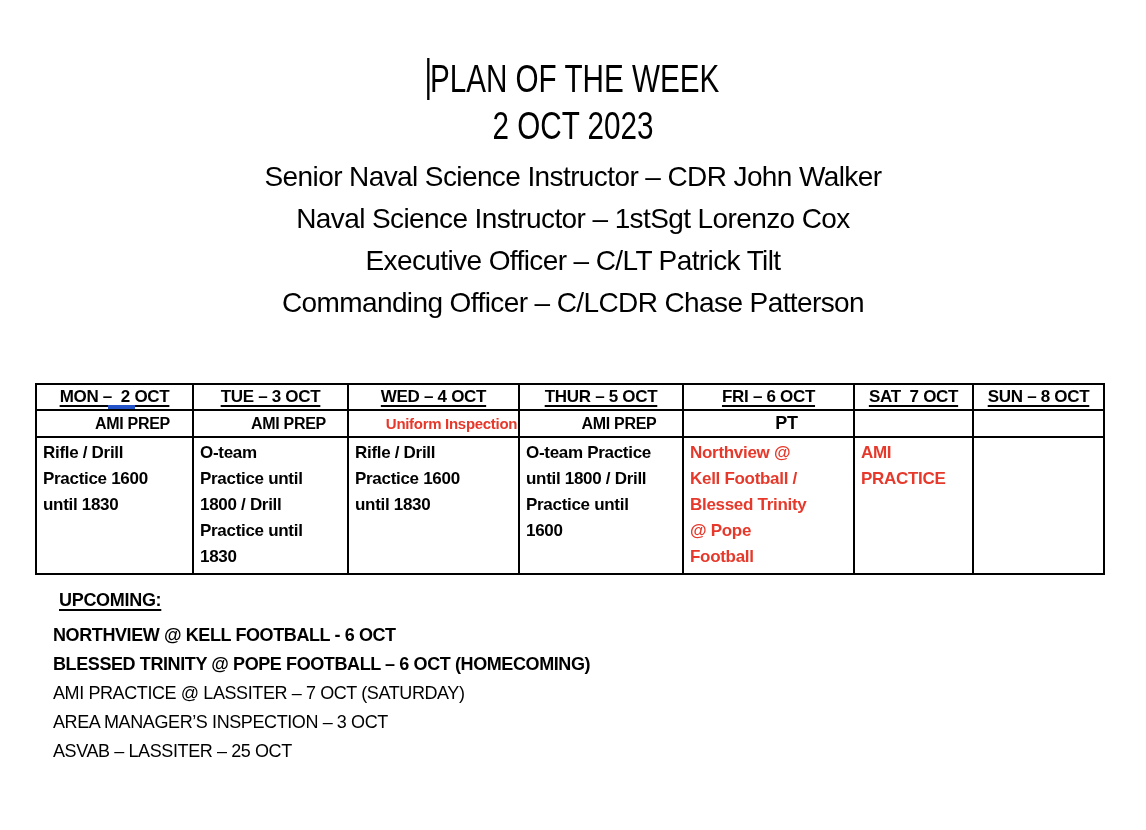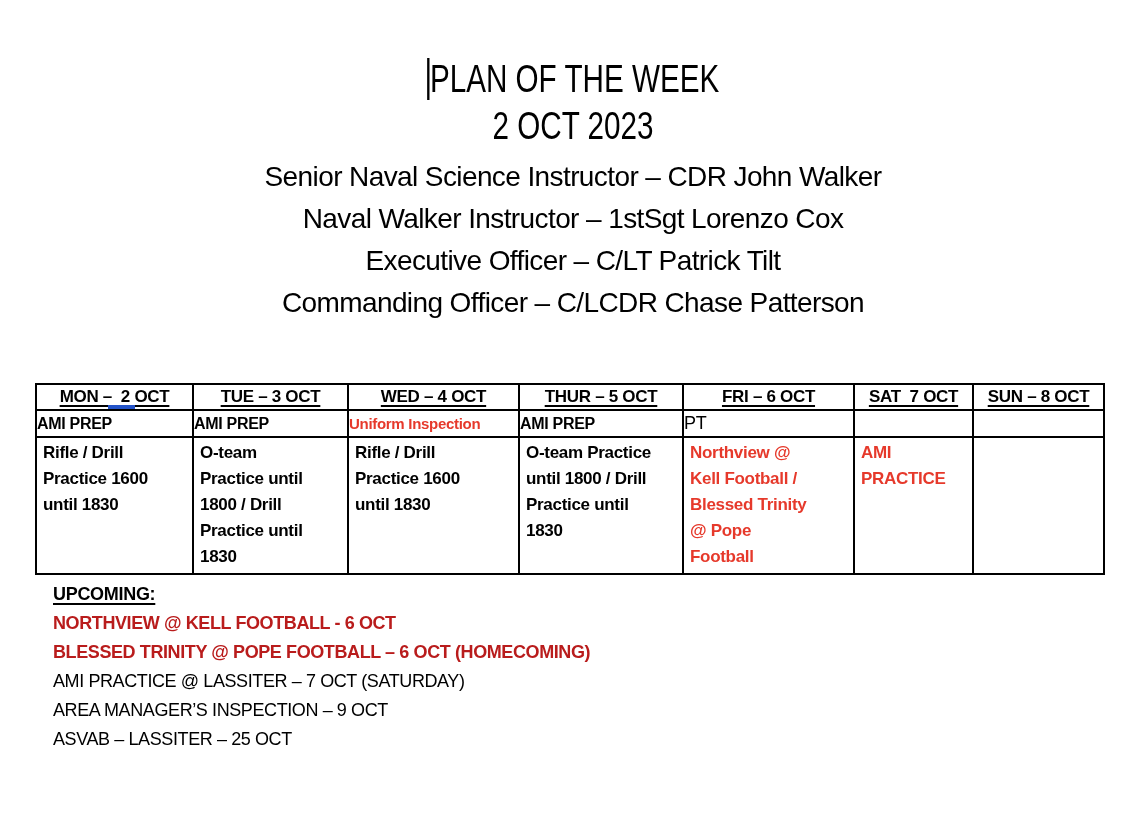--- a/index.html
+++ b/index.html
@@ -40,55 +40,55 @@
     vertical-align: middle; letter-spacing: -0.3px; position: relative;
   }
   table.schedule th .u {
     text-decoration: underline; text-decoration-thickness: 2px; text-underline-offset: 3px;
   }
   .grammar-mark {
     position: absolute; left: 71px; bottom: 0; width: 27px; height: 4px;
     background: #2353c9;
   }
   tr.morning-row td {
-    height: 25px; text-align: left; vertical-align: middle;
-    font-size: 16px; font-weight: bold; letter-spacing: -0.3px;
+    height: 25px; text-align: center; vertical-align: middle;
+    font-size: 16px; font-weight: bold; letter-spacing: -0.3px; padding-left: 36px;
   }
   tr.morning-row td.small-red { font-size: 15px; margin-left: 8px; }
-  tr.morning-row td.regular { font-weight: 400; font-size: 18px; }
+  tr.morning-row td.regular { font-weight: 700; font-size: 18px; }
   tr.activity-row td {
     height: 133px; vertical-align: top; text-align: left;
     font-size: 17px; font-weight: bold; line-height: 26px;
     padding: 2px 6px 0 6px; white-space: pre-line; letter-spacing: -0.3px;
   }
   .red { color: #e6392b; }
 
   
   .upcoming { margin: 5px 0 0 53px; }
   .upcoming-heading {
-    margin: 0; font-size: 18px; font-weight: bold; line-height: 29px;
+    margin: 6px; font-size: 18px; font-weight: bold; line-height: 29px;
     text-decoration: underline; text-decoration-thickness: 2px; text-underline-offset: 3px;
     letter-spacing: -0.3px; display: inline-block;
   }
   .upcoming-item { margin: 0; font-size: 18px; line-height: 29px; letter-spacing: -0.4px; }
-  .upcoming-item.red-bold { font-weight: bold; color: #b91c1c; }
+  .upcoming-item.red-bold { font-weight: bold; color: #000000; }
 </style>
 </head>
 <body>
 
 <div class="doc">
 
   <header class="title-block">
     <h1 class="title-line"><span class="caret"></span><span>PLAN OF THE WEEK</span></h1>
     <h1 class="title-line">2 OCT 2023</h1>
   </header>
 
   <section class="staff-block">
     <p class="staff-line">Senior Naval Science Instructor – CDR John Walker</p>
-    <p class="staff-line">Naval Walker Instructor – 1stSgt Lorenzo Cox</p>
+    <p class="staff-line">Naval Science Instructor – 1stSgt Lorenzo Cox</p>
     <p class="staff-line">Executive Officer – C/LT Patrick Tilt</p>
     <p class="staff-line">Commanding Officer – C/LCDR Chase Patterson</p>
   </section>
 
   <table class="schedule">
     <colgroup>
       <col style="width:157px">
         <col style="width:155px">
         <col style="width:171px">
       <col style="width:164px">
@@ -125,35 +125,35 @@
 Practice until
 1800 / Drill
 Practice until
 1830</td>
         <td>Rifle / Drill
 Practice 1600
 until 1830</td>
         <td>O-team Practice
 until 1800 / Drill
 Practice until
-1830</td>
+1600</td>
         <td class="red">Northview @
 Kell Football /
 Blessed Trinity
 @ Pope
 Football</td>
         <td class="red">AMI
 PRACTICE</td>
         <td></td>
       </tr>
     </tbody>
   </table>
 
   <section class="upcoming">
     <h2 class="upcoming-heading">UPCOMING:</h2>
     <p class="upcoming-item red-bold">NORTHVIEW @ KELL FOOTBALL - 6 OCT</p>
     <p class="upcoming-item red-bold">BLESSED TRINITY @ POPE FOOTBALL – 6 OCT (HOMECOMING)</p>
     <p class="upcoming-item">AMI PRACTICE @ LASSITER – 7 OCT (SATURDAY)</p>
-    <p class="upcoming-item">AREA MANAGER’S INSPECTION – 9 OCT</p>
+    <p class="upcoming-item">AREA MANAGER’S INSPECTION – 3 OCT</p>
     <p class="upcoming-item">ASVAB – LASSITER – 25 OCT</p>
   </section>
 
 </div>
 
 </body></html>

